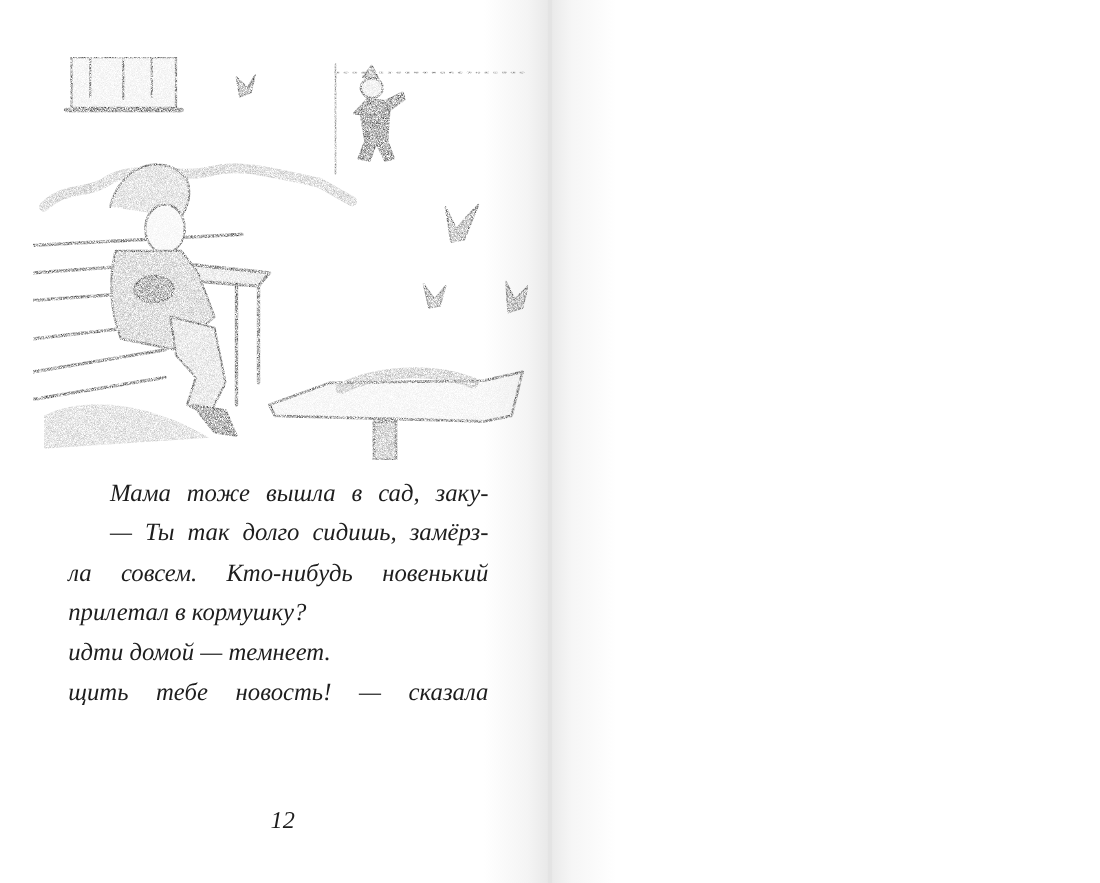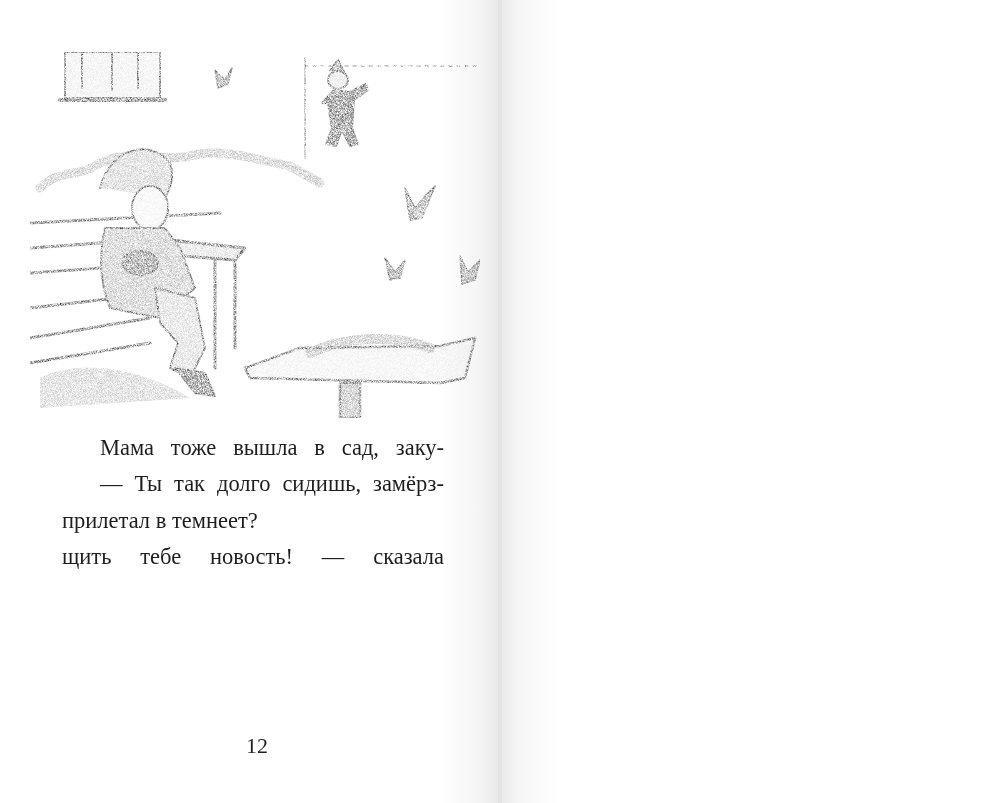--- a/index.html
+++ b/index.html
@@ -3,21 +3,21 @@
 <meta charset="utf-8">
 <style>
   html, body { margin: 0; padding: 0; }
   body {
     width: 1000px; height: 803px; position: relative; overflow: hidden;
     background: #ffffff;
     font-family: "Liberation Serif", "DejaVu Serif", serif;
     color: #1e1e1e;
   }
   .spread { position: absolute; left: 0; top: 0; width: 1000px; height: 803px; display: flex; }
-  .page { position: relative; height: 803px; background: #ffffff; }
+  .page { position: relative; height: 803px; background: #ffffff; font-style: italic; }
   .page-left { width: 500px; background: linear-gradient(to right, #ffffff 0%, #ffffff 88%, #f4f4f4 96%, #e8e8e8 100%); }
   .page-right { width: 500px; background: linear-gradient(to right, #e9e9e9 0%, #f6f6f6 4%, #ffffff 12%, #ffffff 100%); }
   .gutter { position: absolute; left: 498px; top: 0; width: 4px; height: 803px; background: #e4e4e4; }
 
   .illustration { position: absolute; left: 20px; top: 48px; width: 470px; height: 372px; }
   .illustration svg { width: 100%; height: 100%; display: block; }
 
   .text-block { position: absolute; font-size: 22.5px; line-height: 36.3px; }
   .text-block .line { white-space: nowrap; text-align: justify; text-align-last: justify; height: 36.3px; }
   .text-block .line.last { text-align-last: left; }
@@ -98,21 +98,23 @@
             <path d="M290 305 C320 290 370 285 410 300" stroke="#666" stroke-width="10" opacity="0.6"></path>
             <rect x="320" y="335" width="20" height="35" fill="#999"></rect>
           </g>
         </g>
       </svg>
     </div>
 
     <div class="text-block left-text" id="left-text">
         <div class="line indent">Мама тоже вышла в сад, заку-</div>
         <div class="line indent">— Ты так долго сидишь, замёрз-</div>
-        <div class="line last">прилетал в темнеет?</div>
+        <div class="line">ла совсем. Кто-нибудь новенький</div>
+        <div class="line last">прилетал в кормушку?</div>
+        <div class="line last">идти домой — темнеет.</div>
         <div class="line">щить тебе новость! — сказала</div>
       </div>
 
     <div class="page-number pn-left">12</div>
   </div>
 
   <div class="page page-right">
     
     
   </div>

